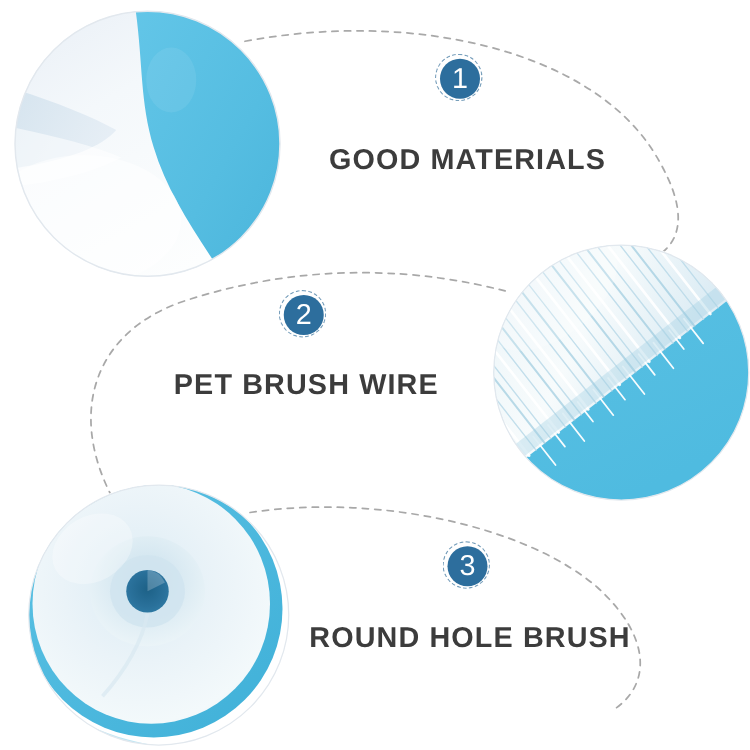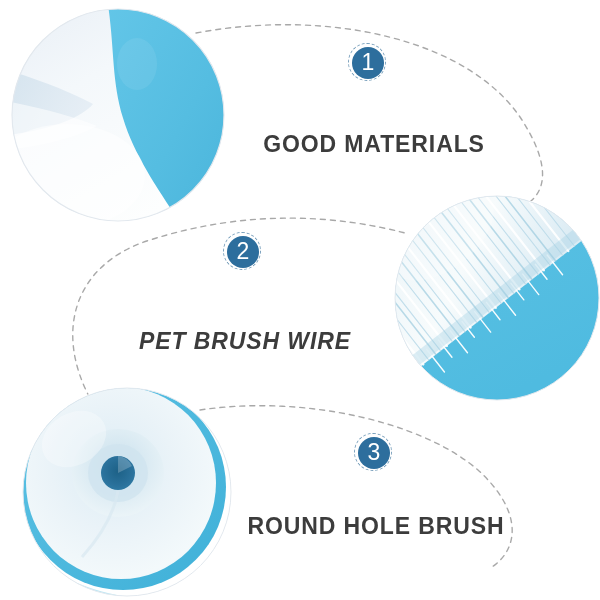--- a/index.html
+++ b/index.html
@@ -79,21 +79,20 @@
   .caption {
     position: absolute;
     color: #3c3c3c;
     font-family: "Liberation Sans", sans-serif;
     font-weight: bold;
     font-size: 23px;
     letter-spacing: 0.9px;
     white-space: nowrap;
     transform: translate(-50%, -50%);
     text-align: right;
-    margin-top: 16px;
   }
 </style>
 </head>
 <body>
 
 <div id="infographic">
 
   <svg class="layer" id="connector-layer" viewBox="0 0 600 600">
     <g fill="none" stroke="#9a9a9a" stroke-width="1.4" stroke-dasharray="5 5" stroke-linecap="round" opacity="0.85">
       <path d="M 196 33 C 330 8 470 40 522 120 C 560 180 540 205 505 213"></path>
@@ -293,21 +292,21 @@
       </div>
     </div>
     <div class="caption" style="left:374px; top:128px;">GOOD MATERIALS</div>
 
     <div class="badge" style="left:223px; top:232px;">
       <div class="ring"></div>
       <div class="disc">
         <span class="num">2</span>
       </div>
     </div>
-    <div class="caption" style="left:245px; top:325px;font-style:italic;">PET BRUSH WIRE</div>
+    <div class="caption" style="left:245px; top:308px;">PET BRUSH WIRE</div>
 
     <div class="badge" style="left:354px; top:433px;">
       <div class="ring"></div>
       <div class="disc">
         <span class="num">3</span>
       </div>
     </div>
     <div class="caption" style="left:376px; top:510px;">ROUND HOLE BRUSH</div>
 
   </div>

